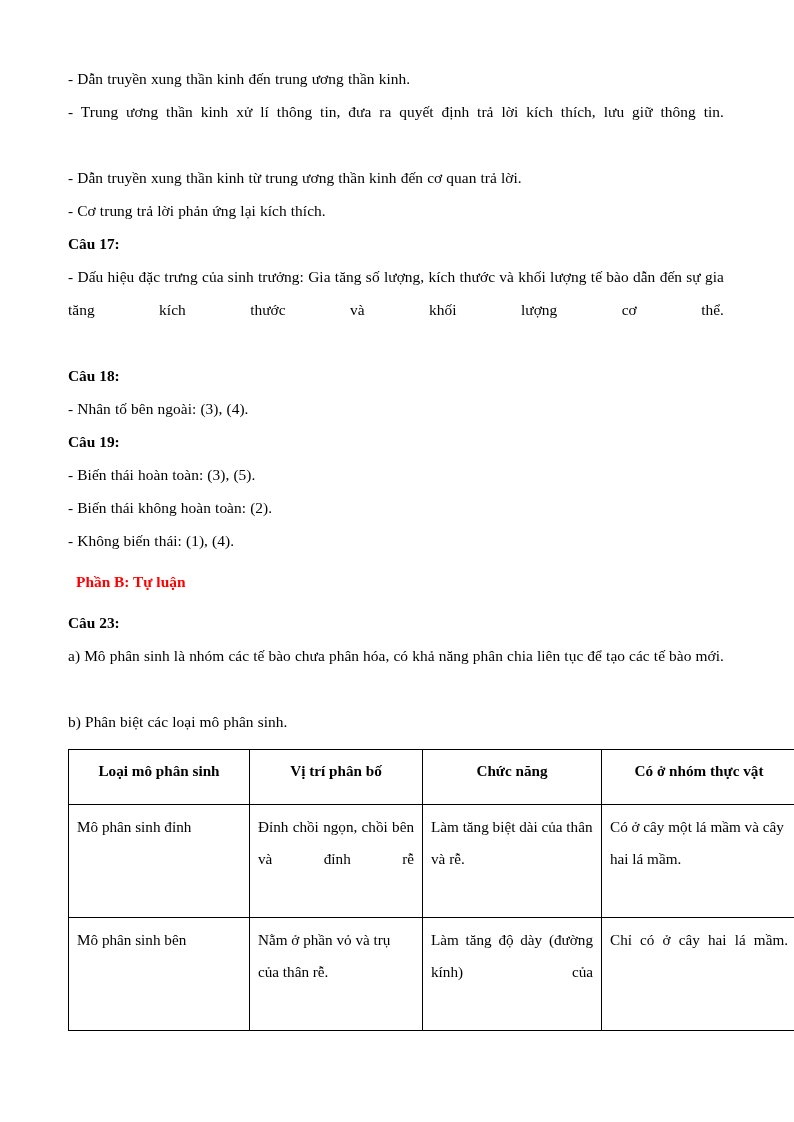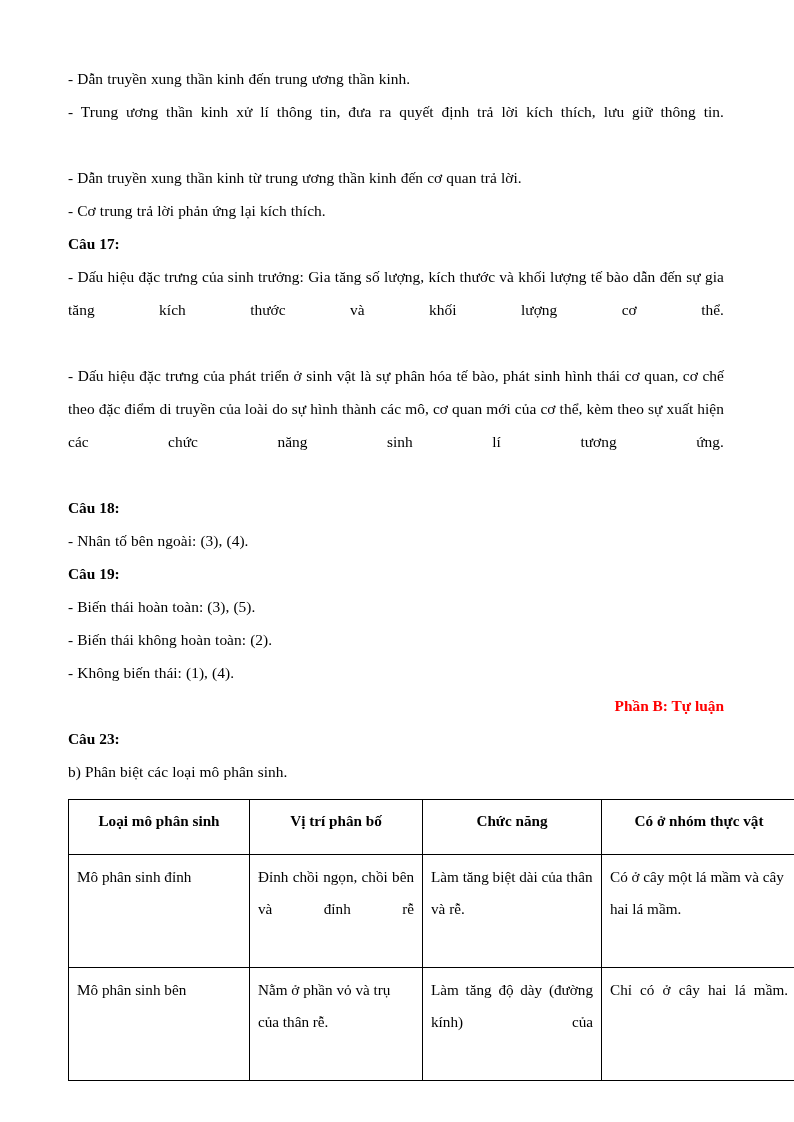--- a/index.html
+++ b/index.html
@@ -63,22 +63,22 @@
     line-height: 33px;
     font-weight: bold;
     margin: 0;
     text-align: left;
   }
 
   .heading-red {
     font-size: 15.4px;
     line-height: 33px;
     font-weight: bold;
-    margin: 0;
-    text-align: right;
+    margin: 8px;
+    text-align: left;
     color: #ff0000;
   }
 
   
   .mo-table {
     border-collapse: collapse;
     width: 660px;
     margin-top: 11px;
     margin-left: 0px;
     table-layout: fixed;
@@ -119,33 +119,33 @@
 <div class="page">
   <div class="content">
 
     <p class="line">- Dẫn truyền xung thần kinh đến trung ương thần kinh.</p>
     <p class="para">- Trung ương thần kinh xử lí thông tin, đưa ra quyết định trả lời kích thích, lưu giữ thông tin.</p>
     <p class="line">- Dẫn truyền xung thần kinh từ trung ương thần kinh đến cơ quan trả lời.</p>
     <p class="line">- Cơ trung trả lời phản ứng lại kích thích.</p>
 
     <p class="heading">Câu 17:</p>
     <p class="para">- Dấu hiệu đặc trưng của sinh trưởng: Gia tăng số lượng, kích thước và khối lượng tế bào dẫn đến sự gia tăng kích thước và khối lượng cơ thể.</p>
-    <p class="para">- Dấu hiệu đặc trưng của phát triển ở sinh vật là sự phân hóa tế bào, phát sinh hình thái cơ quan, cơ chế theo đặc điểm di truyền của loài do sự hình thành các mô, cơ quan mới của cơ thể, kèm theo sự xuất hiện các chức năng sinh lí tương ứng.</p>
 
     <p class="heading">Câu 18:</p>
     <p class="line">- Nhân tố bên ngoài: (3), (4).</p>
 
     <p class="heading">Câu 19:</p>
     <p class="line">- Biến thái hoàn toàn: (3), (5).</p>
     <p class="line">- Biến thái không hoàn toàn: (2).</p>
     <p class="line">- Không biến thái: (1), (4).</p>
 
     <p class="heading-red">Phần B: Tự luận</p>
 
     <p class="heading">Câu 23:</p>
+    <p class="para">a) Mô phân sinh là nhóm các tế bào chưa phân hóa, có khả năng phân chia liên tục để tạo các tế bào mới.</p>
     <p class="line">b) Phân biệt các loại mô phân sinh.</p>
 
     <table class="mo-table">
       <thead>
         <tr>
           <th class="col-1">Loại mô phân sinh</th>
           <th class="col-2">Vị trí phân bố</th>
           <th class="col-3">Chức năng</th>
           <th class="col-4">Có ở nhóm thực vật</th>
         </tr>

